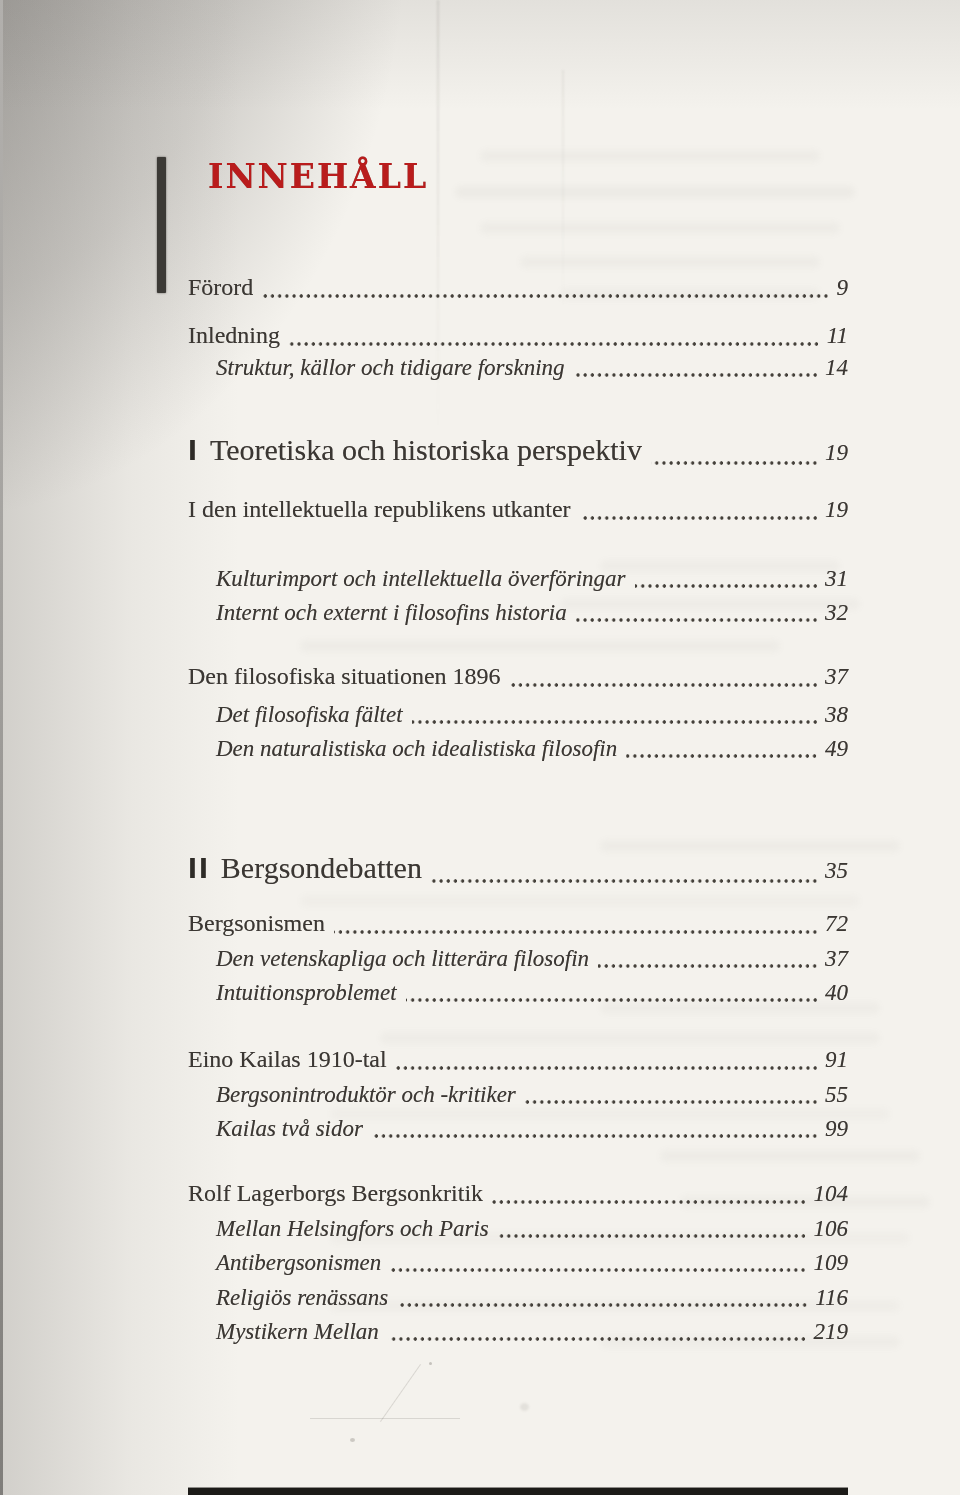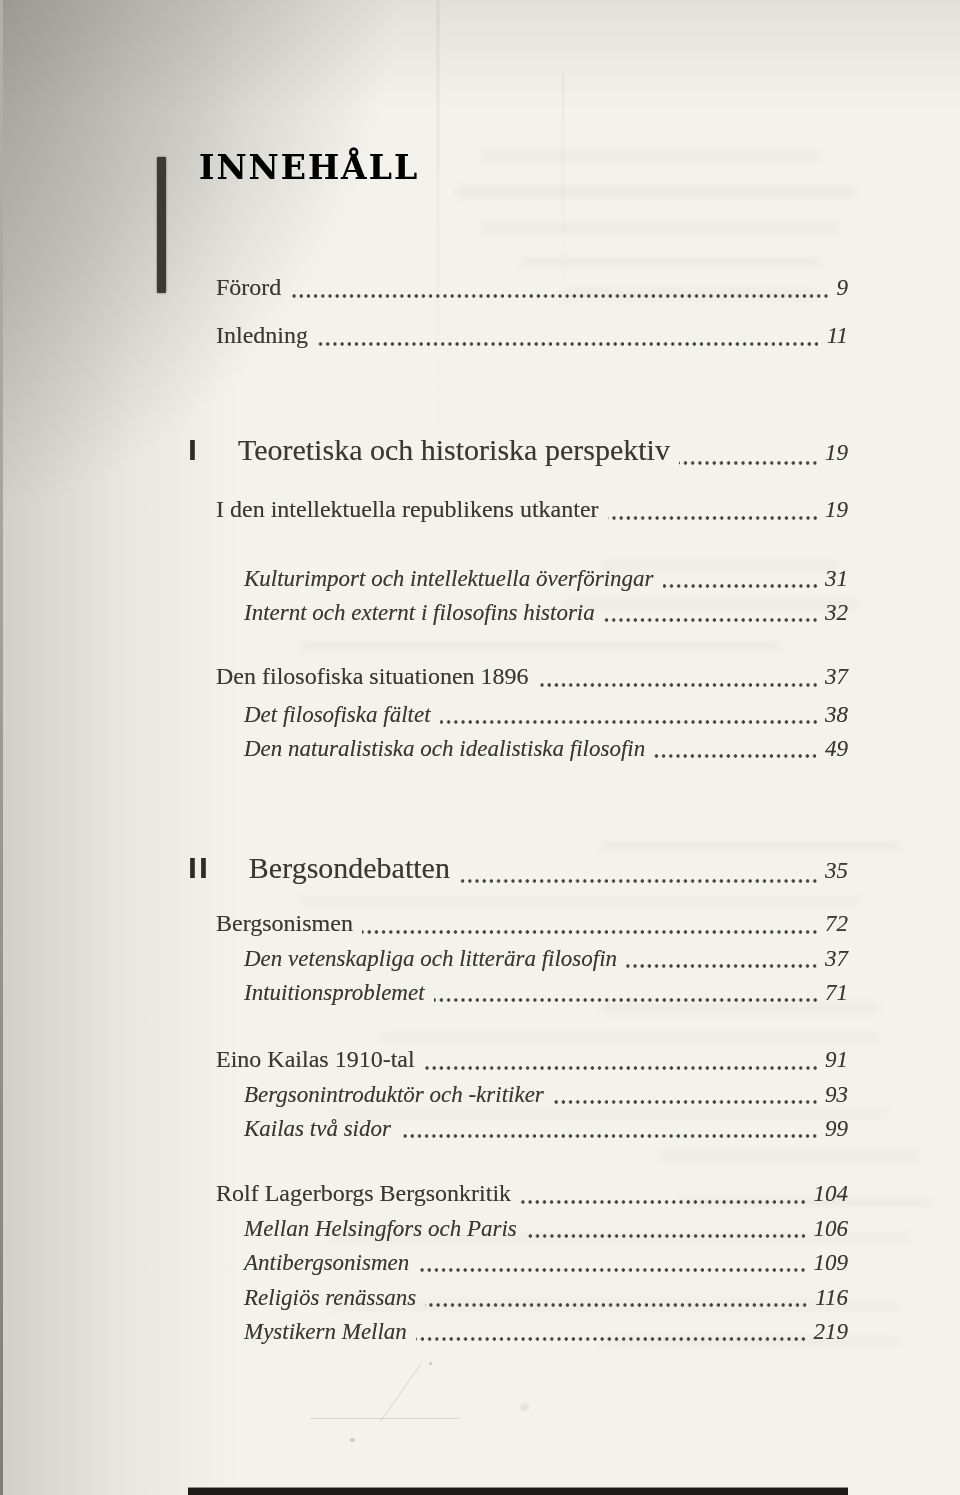--- a/index.html
+++ b/index.html
@@ -24,30 +24,30 @@
   .ghost{position:absolute;height:12px;border-radius:6px;background:#8d8982;
     opacity:.06;filter:blur(3px);pointer-events:none;}
   .crease{position:absolute;width:2px;filter:blur(1px);pointer-events:none;
     background:linear-gradient(to bottom, rgba(110,105,98,.16), rgba(110,105,98,0));}
   .scratch{position:absolute;background:rgba(120,115,108,.22);filter:blur(.4px);pointer-events:none;}
   .speck{position:absolute;border-radius:50%;background:#6f6b64;pointer-events:none;}
 
   
   .margin-bar{position:absolute;left:157px;top:157px;width:9px;height:136px;
     background:#3c3a36;border-radius:1px;box-shadow:0 0 2px rgba(60,58,54,.8);}
-  h1.page-title{position:absolute;left:197px;top:148px;margin:2px;
+  h1.page-title{position:absolute;left:197px;top:148px;margin:11px;
     font-family:"DejaVu Serif","Liberation Serif",serif;font-weight:700;
-    font-size:33px;line-height:36px;letter-spacing:2px;color:#000000;
+    font-size:33px;line-height:36px;letter-spacing:2px;color:#b91c1c;
     text-shadow:0 0 .6px rgba(65,61,54,.55);}
 
   
   .toc{position:absolute;left:188px;top:0;width:660px;height:100%;
     text-shadow:0 0 .5px rgba(59,55,51,.5);}
   .row{position:absolute;left:0;right:0;display:flex;align-items:baseline;}
-  .row .label{white-space:nowrap;margin-left:28px;}
+  .row .label{white-space:nowrap;}
   .chapter{font-size:24px;line-height:30px;}
   .sub{font-size:23px;line-height:29px;font-style:italic;padding-left:28px;}
   .part{font-size:30px;line-height:35px;}
   .marker{font-family:"DejaVu Sans","Liberation Sans",sans-serif;font-weight:bold;
     font-size:24px;letter-spacing:2px;margin-right:11px;color:#2e2b27;
     display:inline-block;transform:scaleY(1.12);align-self:center;}
   .pagenum{font-style:italic;font-size:23px;white-space:nowrap;}
   .leader{flex:1 1 auto;align-self:flex-end;height:6px;margin:0 6px 4px 9px;
     background-image:radial-gradient(circle at 3px 3px, #44403a 1.45px, rgba(68,64,58,0) 1.95px);
     background-size:7.2px 6px;background-repeat:repeat-x;background-position:right bottom;}
@@ -96,20 +96,25 @@
   <div class="row chapter" style="top:272px">
     <span class="label">Förord</span>
     <span class="leader"></span>
     <span class="pagenum">9</span>
   </div>
   <div class="row chapter" style="top:320px">
     <span class="label">Inledning</span>
     <span class="leader"></span>
     <span class="pagenum">11</span>
   </div>
+  <div class="row sub" style="top:353px">
+    <span class="label">Struktur, källor och tidigare forskning</span>
+    <span class="leader"></span>
+    <span class="pagenum">14</span>
+  </div>
 
   <div class="row part" style="top:432px">
     <span class="marker">I</span>
     <span class="label">Teoretiska och historiska perspektiv</span>
     <span class="leader"></span>
     <span class="pagenum">19</span>
   </div>
 
   <div class="row chapter" style="top:494px">
     <span class="label">I den intellektuella republikens utkanter</span>
@@ -156,32 +161,32 @@
     <span class="pagenum">72</span>
   </div>
   <div class="row sub" style="top:944px">
     <span class="label">Den vetenskapliga och litterära filosofin</span>
     <span class="leader"></span>
     <span class="pagenum">37</span>
   </div>
   <div class="row sub" style="top:978px">
     <span class="label">Intuitionsproblemet</span>
     <span class="leader"></span>
-    <span class="pagenum">71</span>
+    <span class="pagenum">40</span>
   </div>
 
   <div class="row chapter" style="top:1044px">
     <span class="label">Eino Kailas 1910-tal</span>
     <span class="leader"></span>
     <span class="pagenum">91</span>
   </div>
   <div class="row sub" style="top:1080px">
     <span class="label">Bergsonintroduktör och -kritiker</span>
     <span class="leader"></span>
-    <span class="pagenum">93</span>
+    <span class="pagenum">55</span>
   </div>
   <div class="row sub" style="top:1114px">
     <span class="label">Kailas två sidor</span>
     <span class="leader"></span>
     <span class="pagenum">99</span>
   </div>
 
   <div class="row chapter" style="top:1178px">
     <span class="label">Rolf Lagerborgs Bergsonkritik</span>
     <span class="leader"></span>

